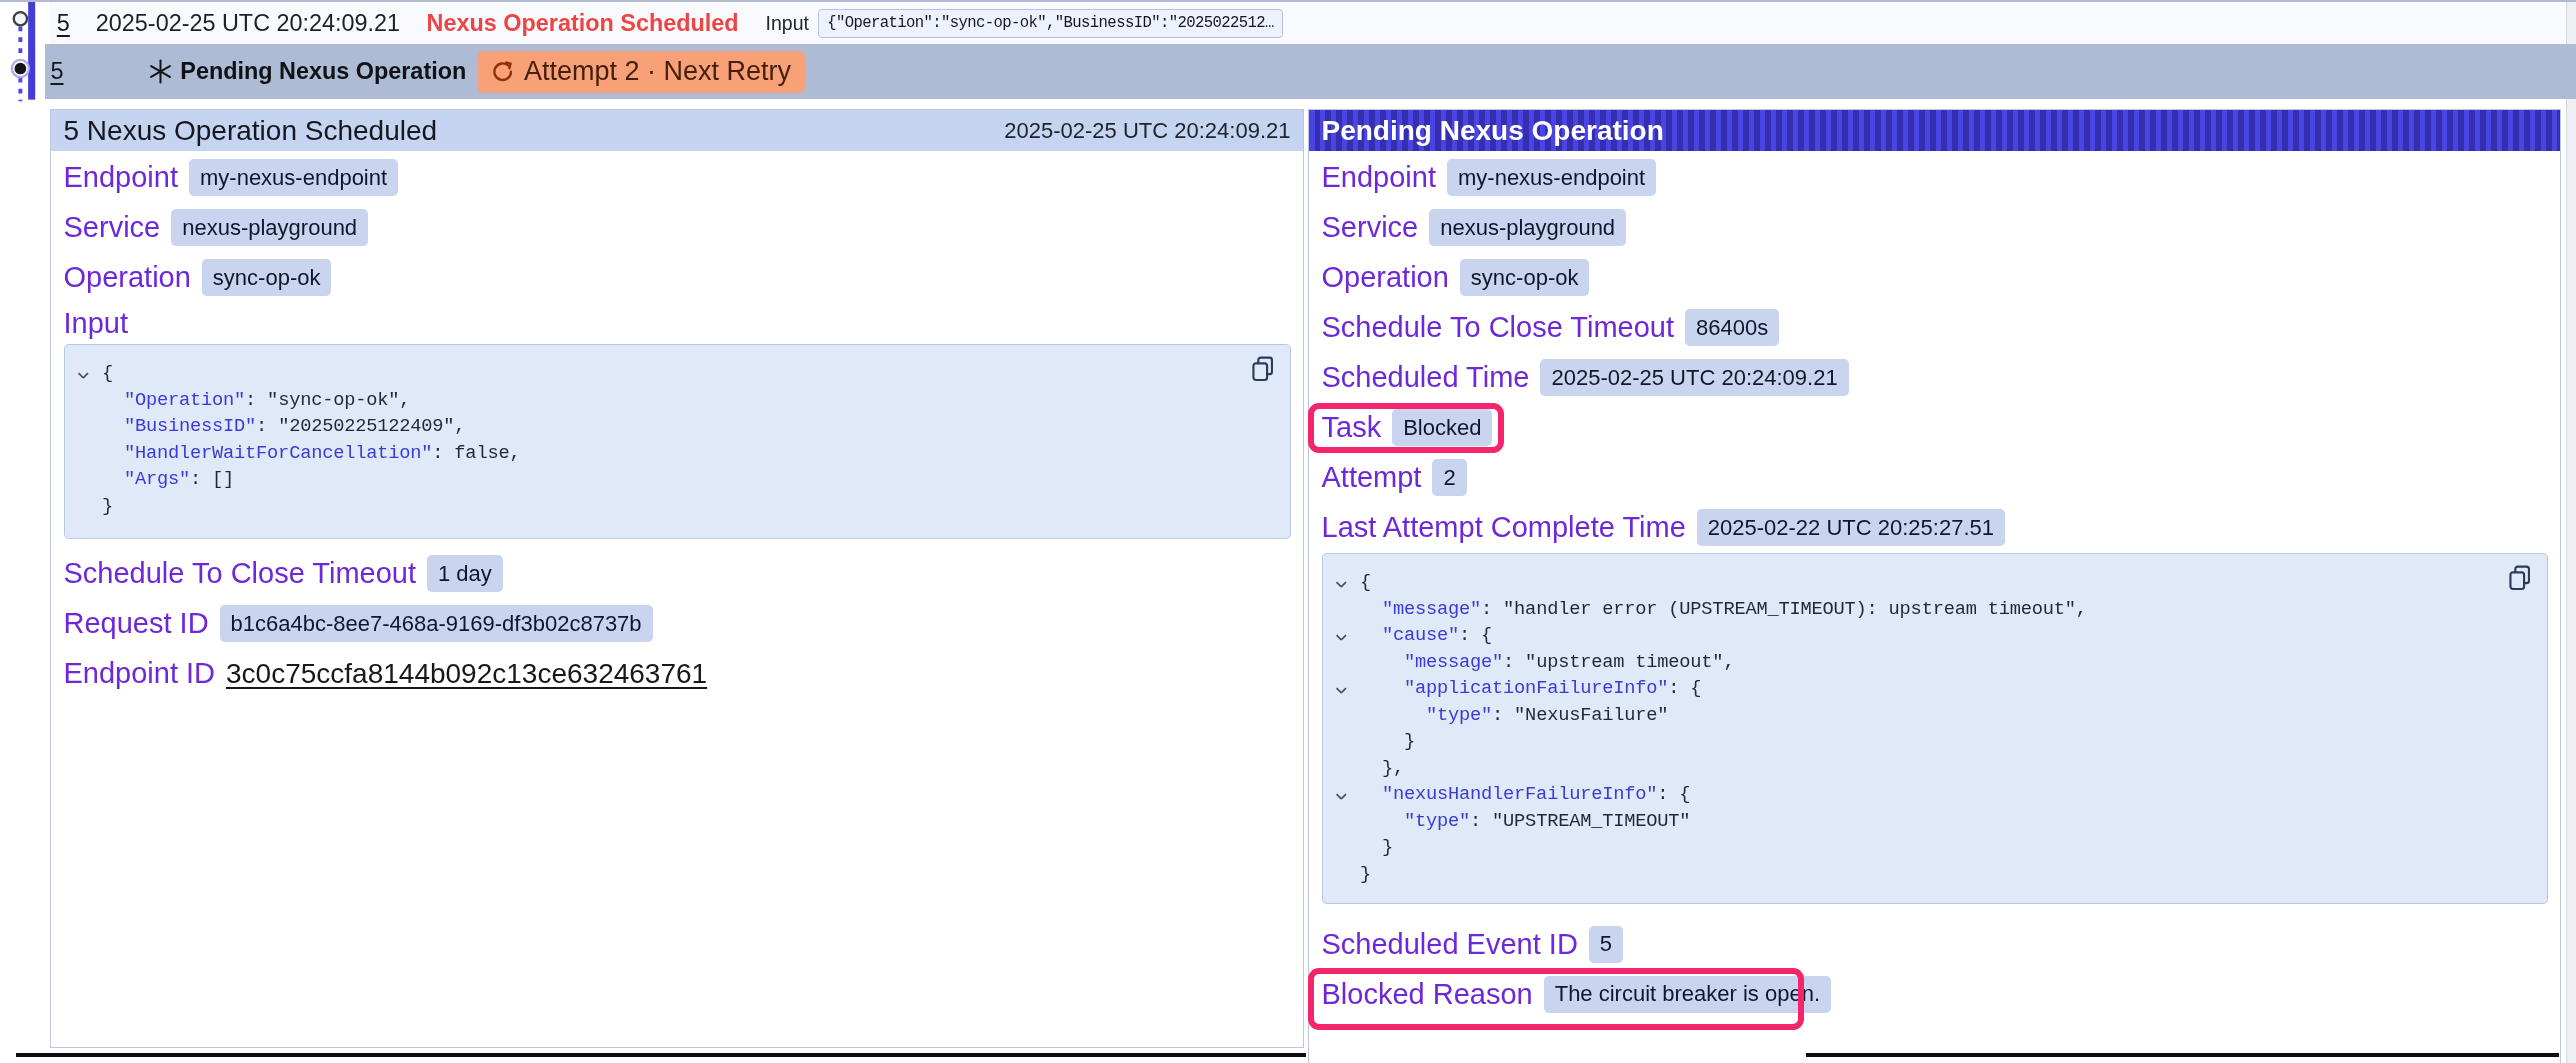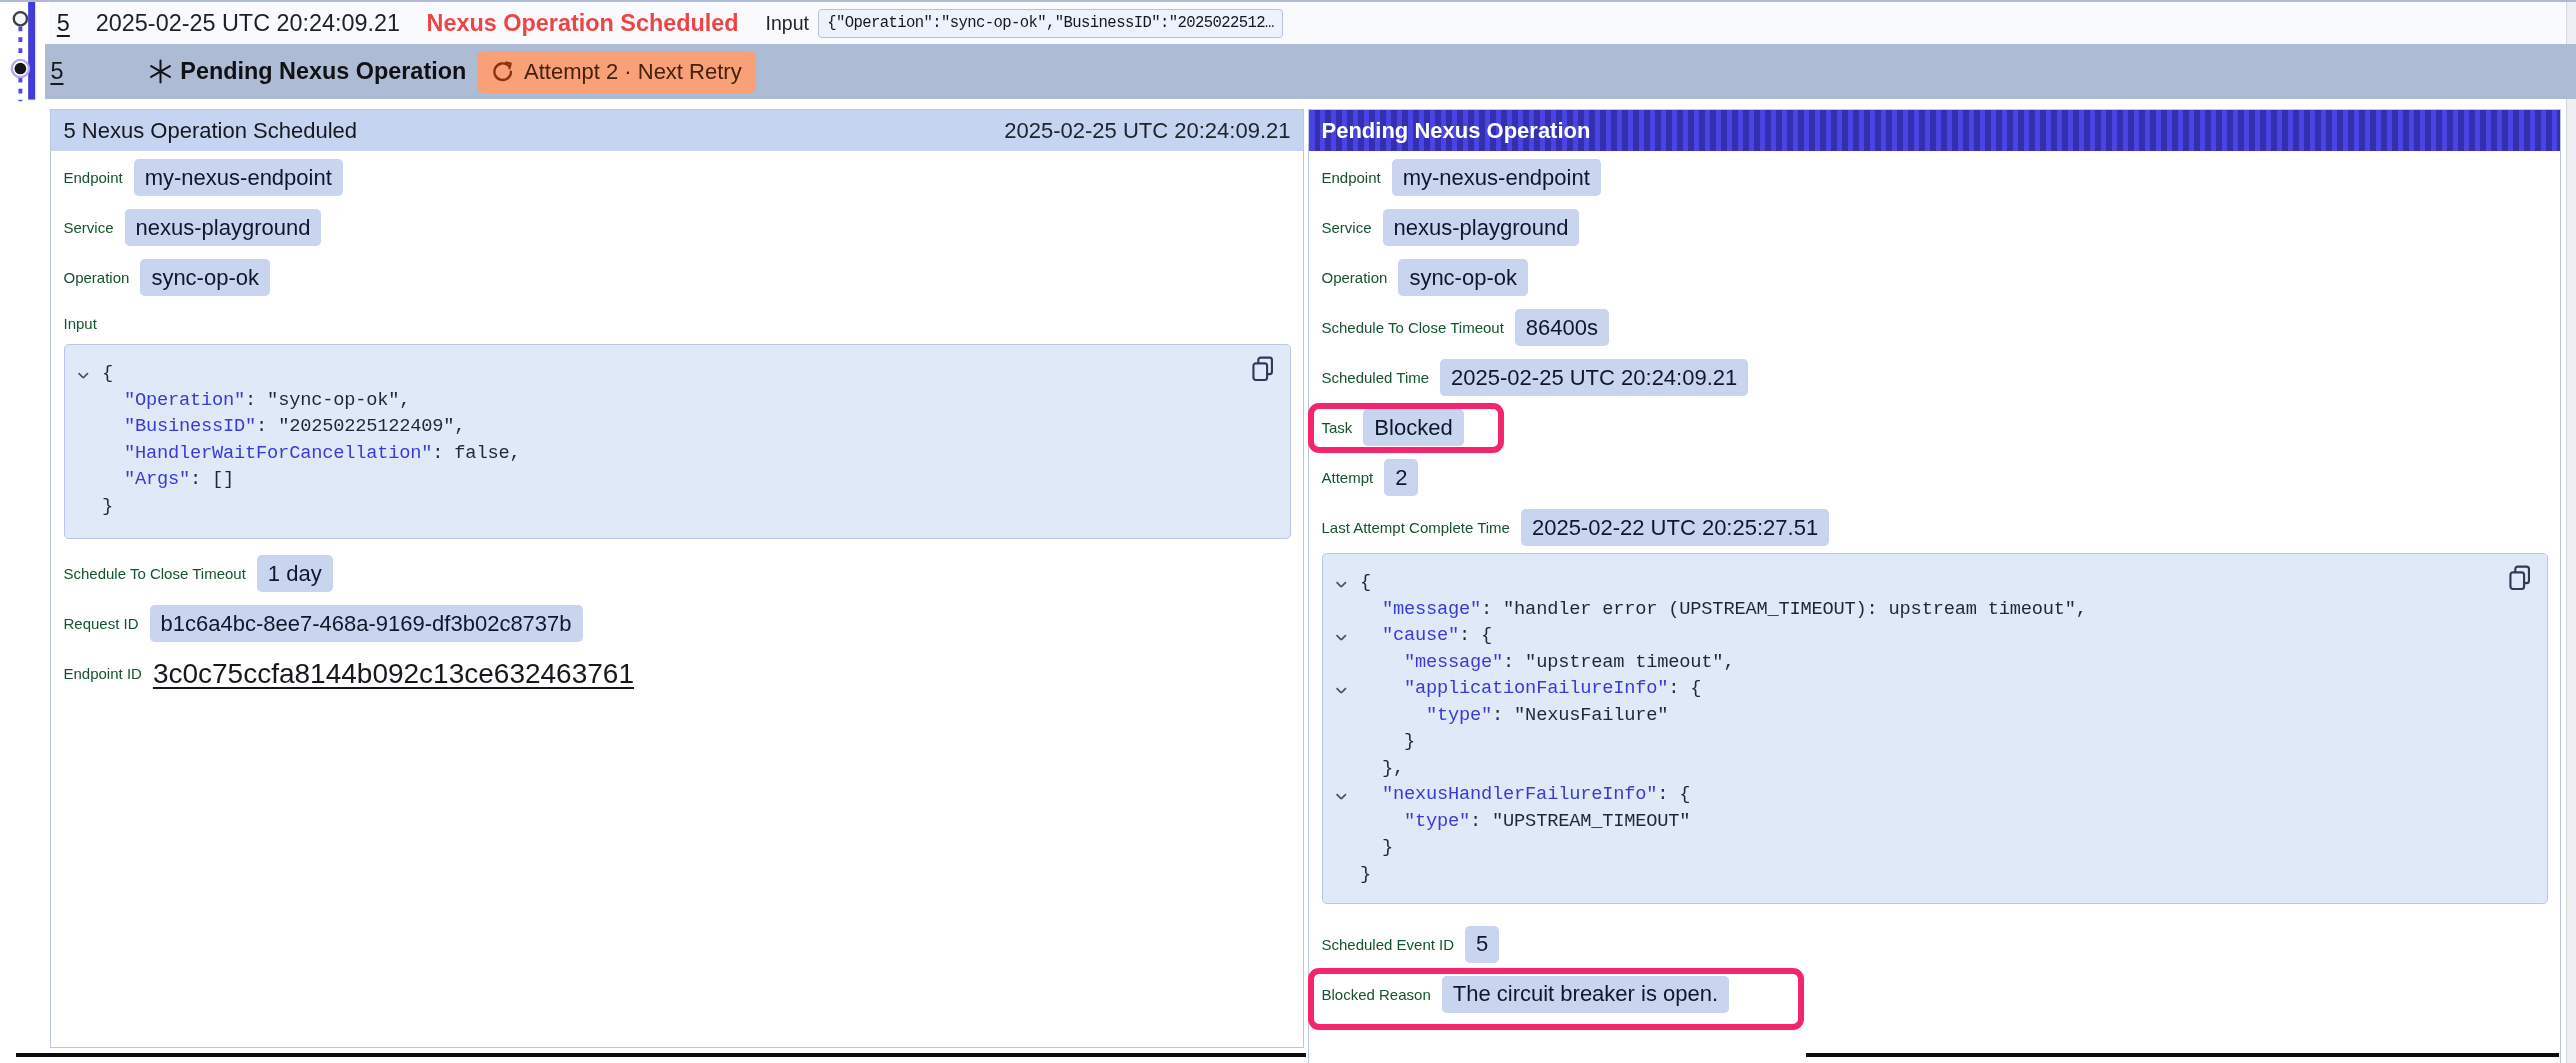--- a/index.html
+++ b/index.html
@@ -24,36 +24,36 @@
   .r1-time{font-size:23.4px;color:#1d2027;margin-right:26.5px;white-space:nowrap;}
   .r1-title{font-size:23.4px;font-weight:700;color:#ef4444;margin-right:27px;white-space:nowrap;}
   .r1-input-label{font-size:19.5px;color:#23262d;margin-right:9.4px;}
   .input-chip{background:#eef2fc;border:1.6px solid #b6c2dd;border-radius:3.9px;padding:4.7px 7.8px;
         font-family:"Liberation Mono",monospace;font-size:15.6px;letter-spacing:-0.6px;
         color:#15181e;white-space:nowrap;}
   .r2-id{margin-right:84px;}
   .asterisk{display:flex;align-items:center;margin-right:7.8px;}
   .r2-title{font-size:23.4px;font-weight:700;color:#101114;margin-right:11px;white-space:nowrap;}
   .badge{display:flex;align-items:center;gap:9.4px;background:#f8a078;border-radius:6.2px;
-         padding:6.2px 14px;height:42px;box-sizing:border-box;font-size:22px;color:#47200d;white-space:nowrap;}
+         padding:6.2px 14px;height:42px;box-sizing:border-box;font-size:27px;color:#47200d;white-space:nowrap;}
 
   
   .panel{position:absolute;top:109px;background:#fff;border:1.6px solid #bdc7db;box-sizing:border-box;z-index:1;}
   .panel.left{left:50px;width:1254px;height:939px;}
   .panel.right{left:1308px;width:1253px;height:959px;border-bottom:none;}
   .panel-header{height:41px;display:flex;align-items:center;justify-content:space-between;padding:0 12.5px;}
   .panel.left .panel-header{background:#c5d4f0;}
   .panel.right .panel-header{background:repeating-linear-gradient(90deg,#4a44e4 0 5.5px,#342fae 5.5px 11px);color:#ffffff;}
-  .ph-title{font-size:22px;font-weight:500;}
+  .ph-title{font-size:28px;font-weight:500;}
   .panel.right .ph-title{font-weight:600;}
   .ph-time{font-size:22px;font-weight:400;color:#21242c;}
   .panel-body{padding:1.6px 12.5px 0 12.5px;}
   .prow{height:50px;display:flex;align-items:center;gap:11px;position:relative;}
   .label-row{height:41px;display:flex;align-items:center;}
-  .flabel{font-size:15px;color:#14532d;white-space:nowrap;}
+  .flabel{font-size:29px;color:#6d28d9;white-space:nowrap;}
   .chip{background:#c9d5ef;border-radius:4.7px;padding:5.5px 11px;font-size:22px;color:#0f172a;white-space:nowrap;}
   .flink{font-size:28px;color:#16181d;text-decoration:underline;text-underline-offset:3.9px;
          text-decoration-thickness:1.6px;cursor:pointer;}
 
   
   .code-block{position:relative;background:#e0e9f8;border:1.6px solid #b9c7e6;border-radius:4.7px;
               box-sizing:border-box;padding:15.6px 18.7px 0 9.4px;overflow:hidden;}
   .panel.left .code-block{height:195px;margin-bottom:10px;}
   .panel.right .code-block{height:351px;margin-bottom:15.6px;}
   .jline{display:flex;line-height:26.5px;font-family:"Liberation Mono",monospace;font-size:18.7px;

